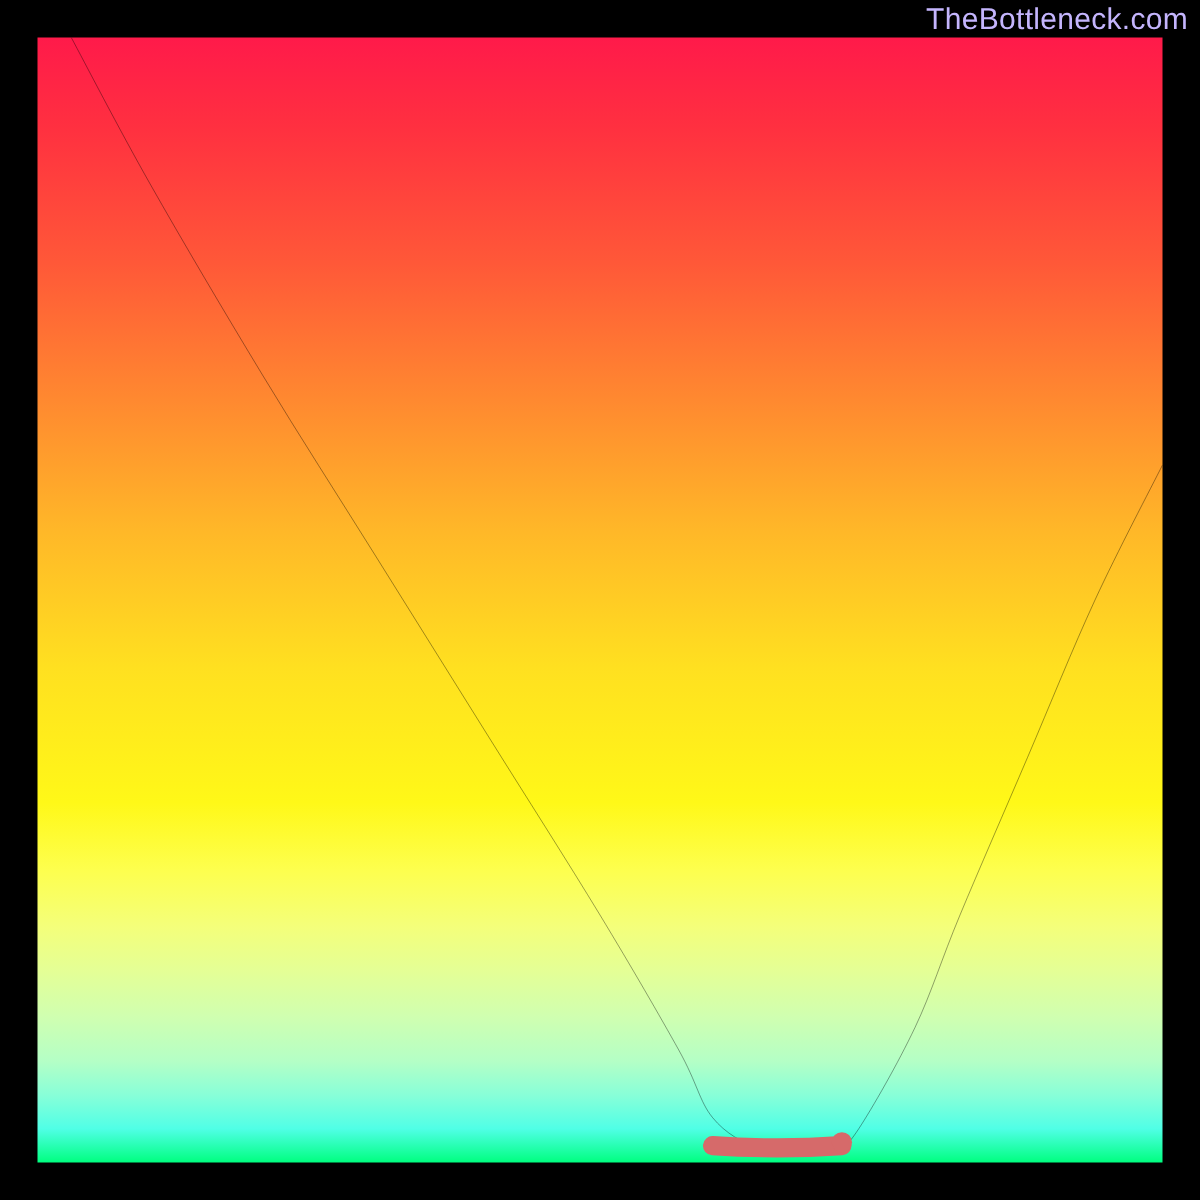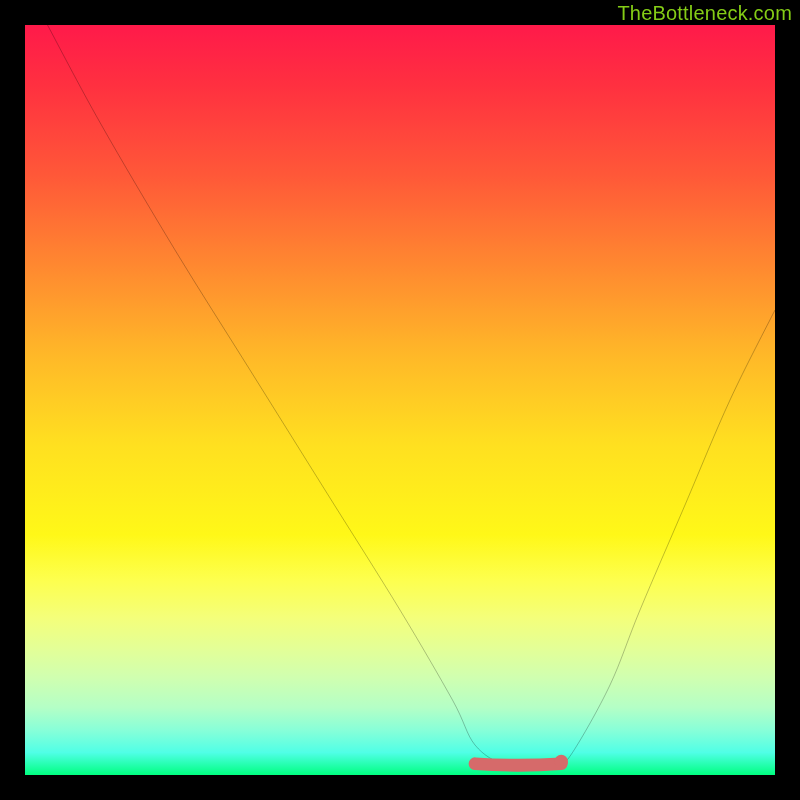--- a/index.html
+++ b/index.html
@@ -45,21 +45,21 @@
     top: 25px;
     width: 750px;
     height: 750px;
   }
   .watermark {
     position: absolute;
     top: 2px;
     right: 8px;
     font-family: Arial, Helvetica, sans-serif;
     font-size: 20px;
-    color: #84cc16;
+    color: #c4b5fd;
     letter-spacing: 0.2px;
     user-select: none;
   }
 </style>
 </head>
 <body>
 
 <div class="chart-container">
 
   <div class="plot-area"></div>

